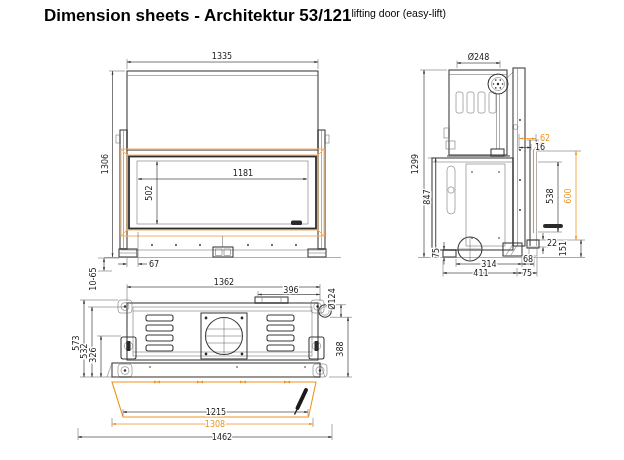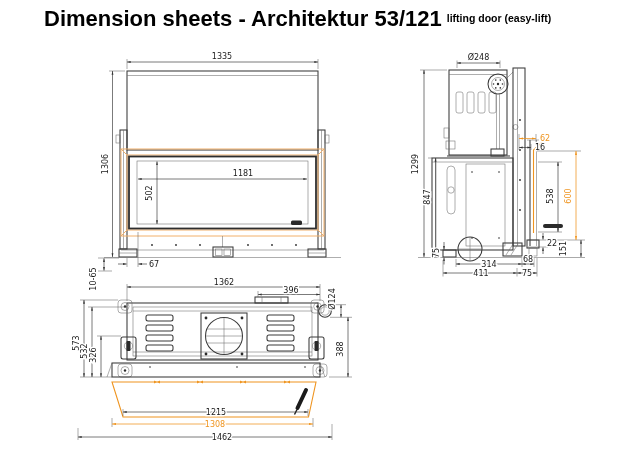--- a/index.html
+++ b/index.html
@@ -1,20 +1,20 @@
 <!DOCTYPE html>
 <html style="--accent: #ef941f; --accentLight: #f2b06a; --line: #3a3a3a;"><head>
 <meta charset="utf-8">
 <style>
   html,body{margin:0;padding:0;background:#ffffff;}
   .page{position:relative;width:624px;height:460px;background:#fff;overflow:hidden;
         font-family:"Liberation Sans",sans-serif;}
   .ttl{position:absolute;left:44px;top:6px;white-space:nowrap;}
-  .t1{font-size:22px;font-weight:bold;color:#000;}
-  .t2{font-size:10.5px;font-weight:bold;color:#000;position:relative;top:-4px;margin-left:5px;}
+  .t1{font-size:17px;font-weight:bold;color:#000;}
+  .t2{font-size:10.5px;font-weight:normal;color:#000;position:relative;top:-4px;}
   svg{position:absolute;left:0;top:0;}
   svg text{font-family:"DejaVu Sans","Liberation Sans",sans-serif;font-size:8px;fill:#1a1a1a;}
   .ln{fill:none;stroke:var(--line,#3a3a3a);stroke-width:1.05;}
   .ln2{fill:none;stroke:#2e2e2e;stroke-width:1.8;}
   .thin{fill:none;stroke:#6a6a6a;stroke-width:.55;}
   .dm{fill:none;stroke:#333;stroke-width:.65;}
   .dmo{fill:none;stroke:var(--accent,#ef941f);stroke-width:.75;}
   .ext{fill:none;stroke:#555;stroke-width:.5;}
   .o{fill:none;stroke:var(--accentLight,#f2b06a);stroke-width:1;}
   .oa{fill:none;stroke:var(--accent,#ef941f);stroke-width:1.1;}

